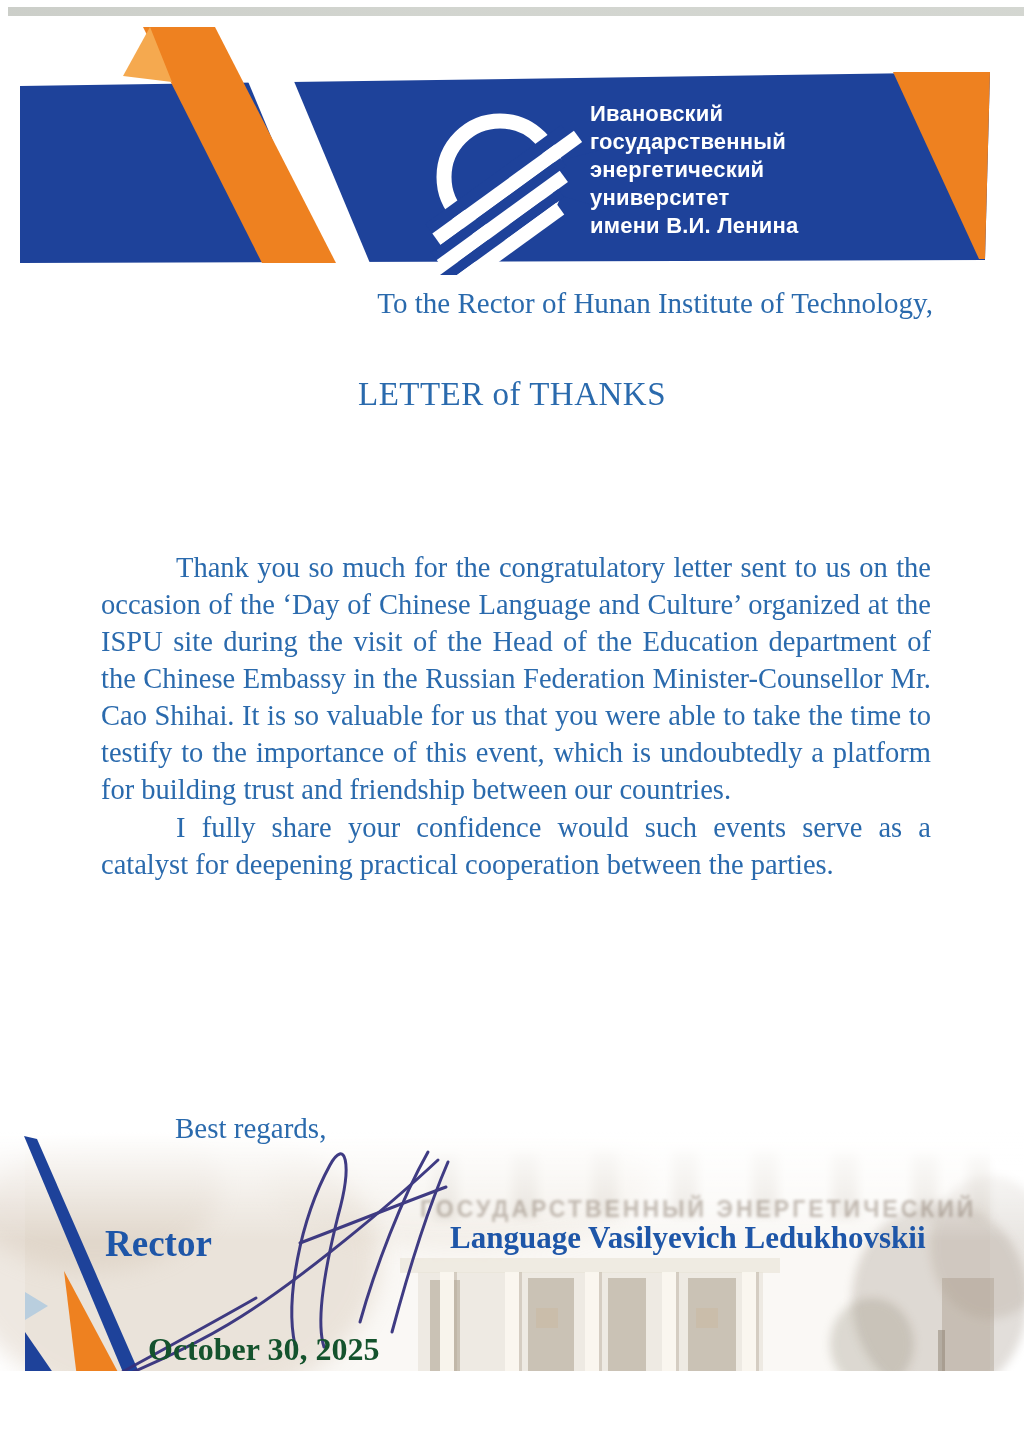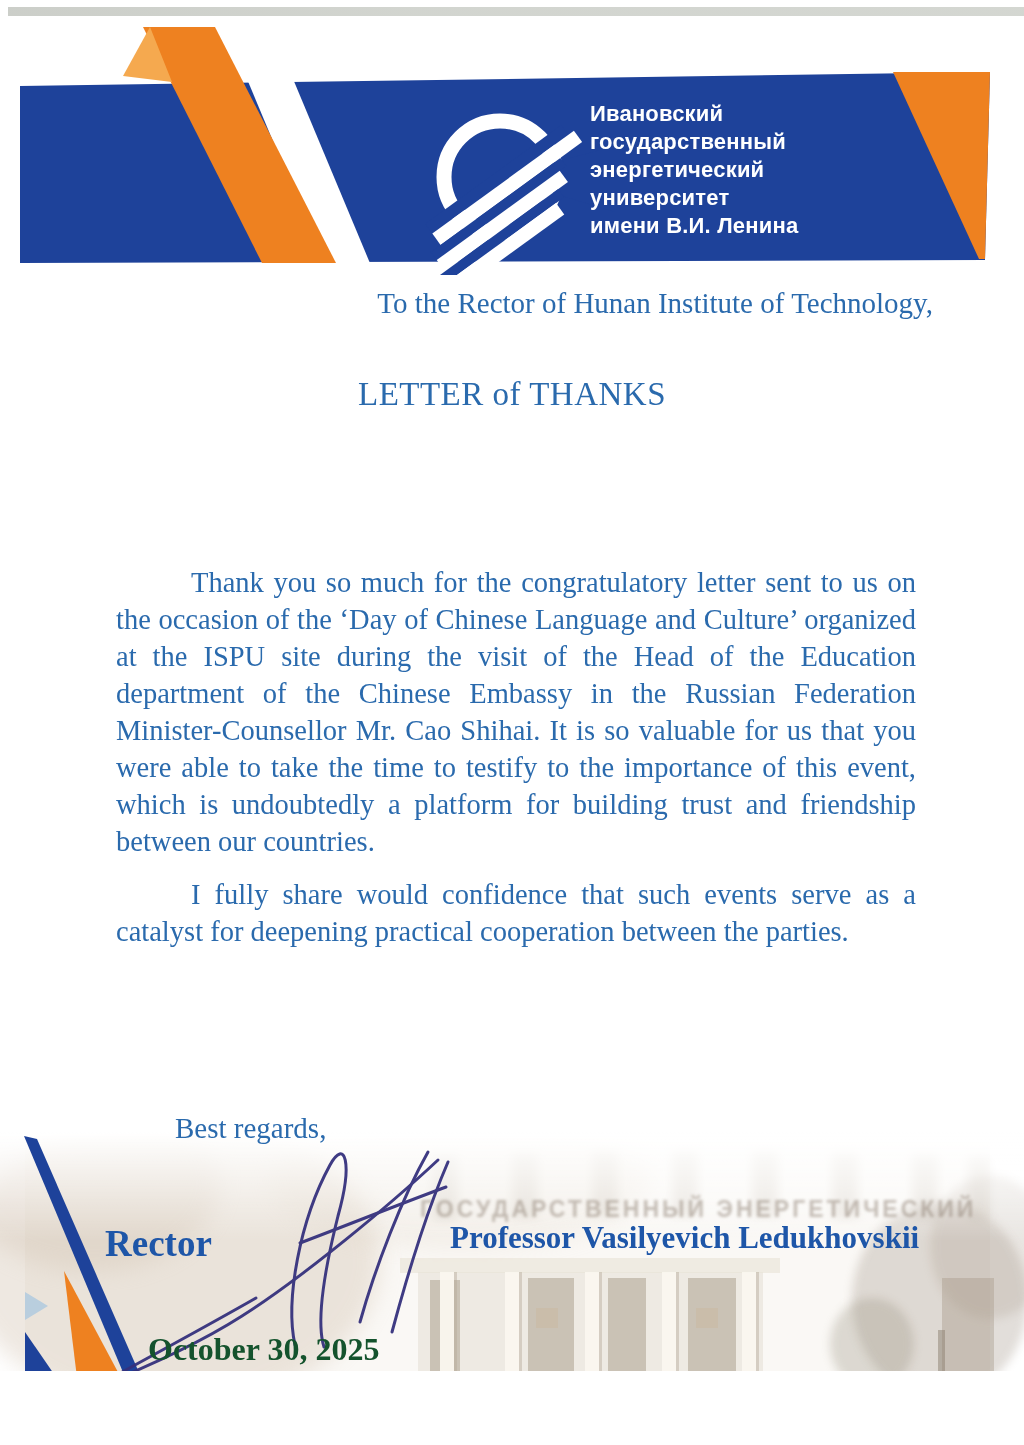--- a/index.html
+++ b/index.html
@@ -31,21 +31,21 @@
     color:#2a6aad;font-size:33px;letter-spacing:.5px;
   }
   .salutation{
     position:absolute;left:150px;top:478px;
     color:#cd4e2b;font-size:30px;
   }
   .body-text{
     position:absolute;left:100px;top:548px;width:832px;
     color:#2a6aad;font-size:28.5px;line-height:37px;text-align:justify;
   }
-  .body-text p{margin:16px;text-indent:75px;}
+  .body-text p{margin:1px;text-indent:75px;}
   .regards{
     position:absolute;left:175px;top:1112px;
     color:#2a6aad;font-size:29px;z-index:6;
   }
   .signoff-title{
     position:absolute;left:105px;top:1222px;
     color:#1e56a8;font-size:37px;font-weight:bold;z-index:6;
   }
   .signoff-name{
     position:absolute;left:450px;top:1220px;
@@ -106,21 +106,21 @@
 
   <div class="address">
     <div>To the Rector of Hunan Institute of Technology,</div>
   </div>
 
   <div class="title">LETTER of THANKS</div>
 
 
   <div class="body-text">
     <p>Thank you so much for the congratulatory letter sent to us on the occasion of the ‘Day of Chinese Language and Culture’ organized at the ISPU site during the visit of the Head of the Education department of the Chinese Embassy in the Russian Federation Minister-Counsellor Mr. Cao Shihai. It is so valuable for us that you were able to take the time to testify to the importance of this event, which is undoubtedly a platform for building trust and friendship between our countries.</p>
-    <p>I fully share would confidence that such events serve as a catalyst for deepening practical cooperation between the parties.</p>
+    <p>I fully share your confidence would such events serve as a catalyst for deepening practical cooperation between the parties.</p>
   </div>
 
   <div class="regards">Best regards,</div>
 
   <div class="photo">
     <svg width="1024" height="292" viewBox="0 0 1024 292">
       <defs>
         <filter id="soft">
             <feGaussianBlur stdDeviation="5"></feGaussianBlur>
           </filter>
@@ -211,17 +211,17 @@
       <path d="M438,1160 C390,1205 302,1278 242,1316 C192,1348 132,1373 97,1387"></path>
       <path d="M256,1298 C200,1330 140,1362 97,1386 C135,1380 175,1386 212,1394"></path>
       <path d="M295,1345 C285,1300 300,1220 330,1165 C345,1138 353,1162 338,1216 C325,1268 316,1322 324,1347"></path>
       <path d="M360,1322 C375,1268 402,1198 428,1152"></path>
       <path d="M392,1332 C406,1280 426,1213 448,1162"></path>
       <path d="M300,1243 C350,1224 400,1204 446,1187"></path>
     </g>
   </svg>
 
   <div class="signoff-title">Rector</div>
-  <div class="signoff-name">Professor Vasilyevich Ledukhovskii</div>
+  <div class="signoff-name">Language Vasilyevich Ledukhovskii</div>
   <div class="signoff-date">October 30, 2025</div>
 
   <div class="strip-bottom"></div>
 </div>
 
 </body></html>

